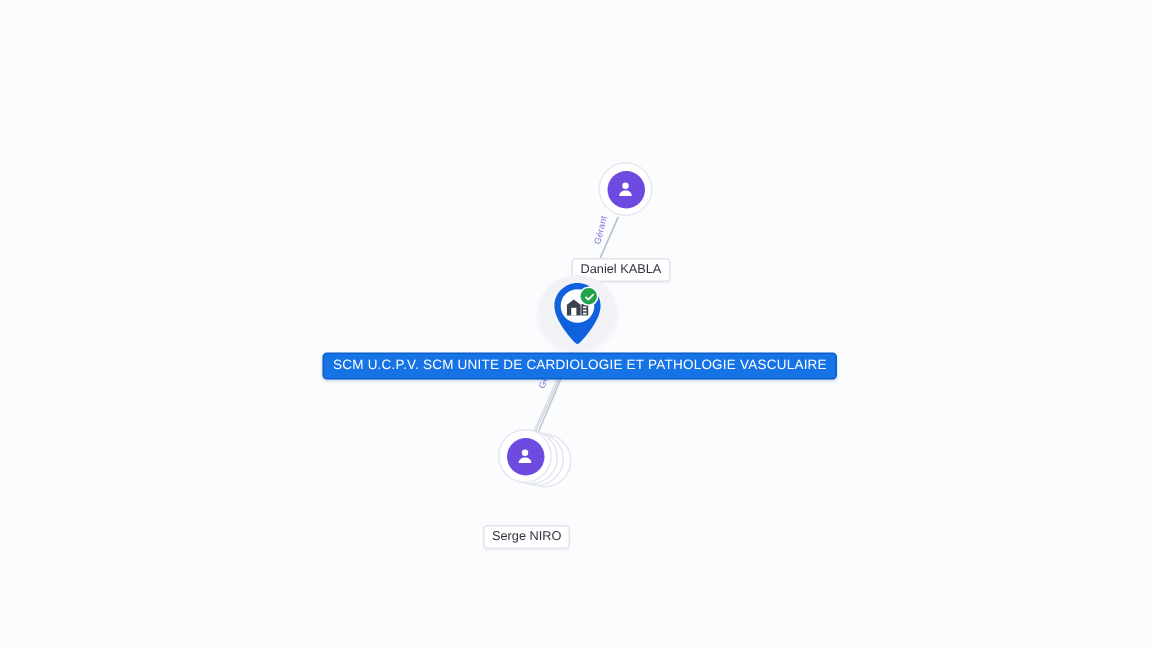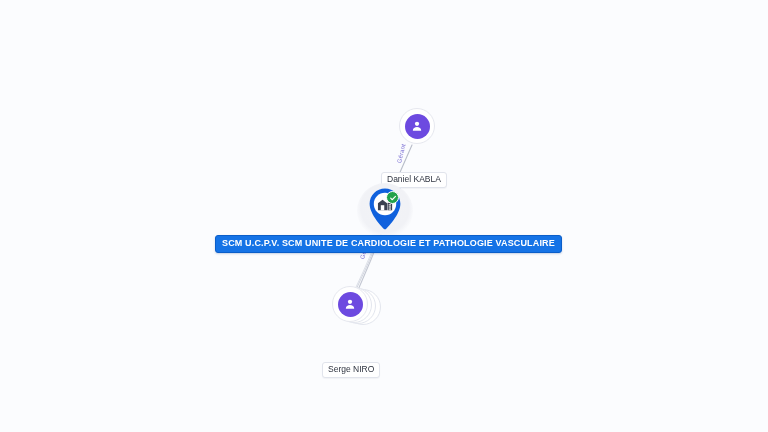--- a/index.html
+++ b/index.html
@@ -103,21 +103,21 @@
     white-space: nowrap;
     line-height: 1;
     box-shadow: 0 1px 1px rgba(20,30,60,0.04);
     margin-top: 30px;
   }
 
   #person-node-top { left: 399px; top: 108px; }
   #label-daniel-kabla { left: 381px; top: 142px; }
 
   #person-node-bottom { left: 332px; top: 286px; }
-  #label-serge-niro { left: 322px; top: 332px; }
+  #label-serge-niro { left: 322px; top: 320px; }
 
   
   #company-node {
     position: absolute;
     left: 357px;
     top: 183px;
     width: 56px;
     height: 56px;
   }
   .pin-halo {
@@ -169,21 +169,20 @@
     background: #1573e6;
     border: 1px solid #0b5ec9;
     border-radius: 3px;
     color: #ffffff;
     font-size: 9px;
     letter-spacing: 0.15px;
     padding: 3px 6px 4px 6px;
     white-space: nowrap;
     line-height: 1;
     box-shadow: 0 1px 2px rgba(10,60,140,0.22);
-    font-weight: bold;
   }
 </style>
 </head>
 <body>
 
 <div id="graph-canvas">
 
   <svg class="edge-layer" viewBox="0 0 768 432" width="768" height="432">
 
     <path d="M 390 196 L 401 170 L 412 145" fill="none" stroke="#b8bdc9" stroke-width="1.1" stroke-linecap="round"></path>

